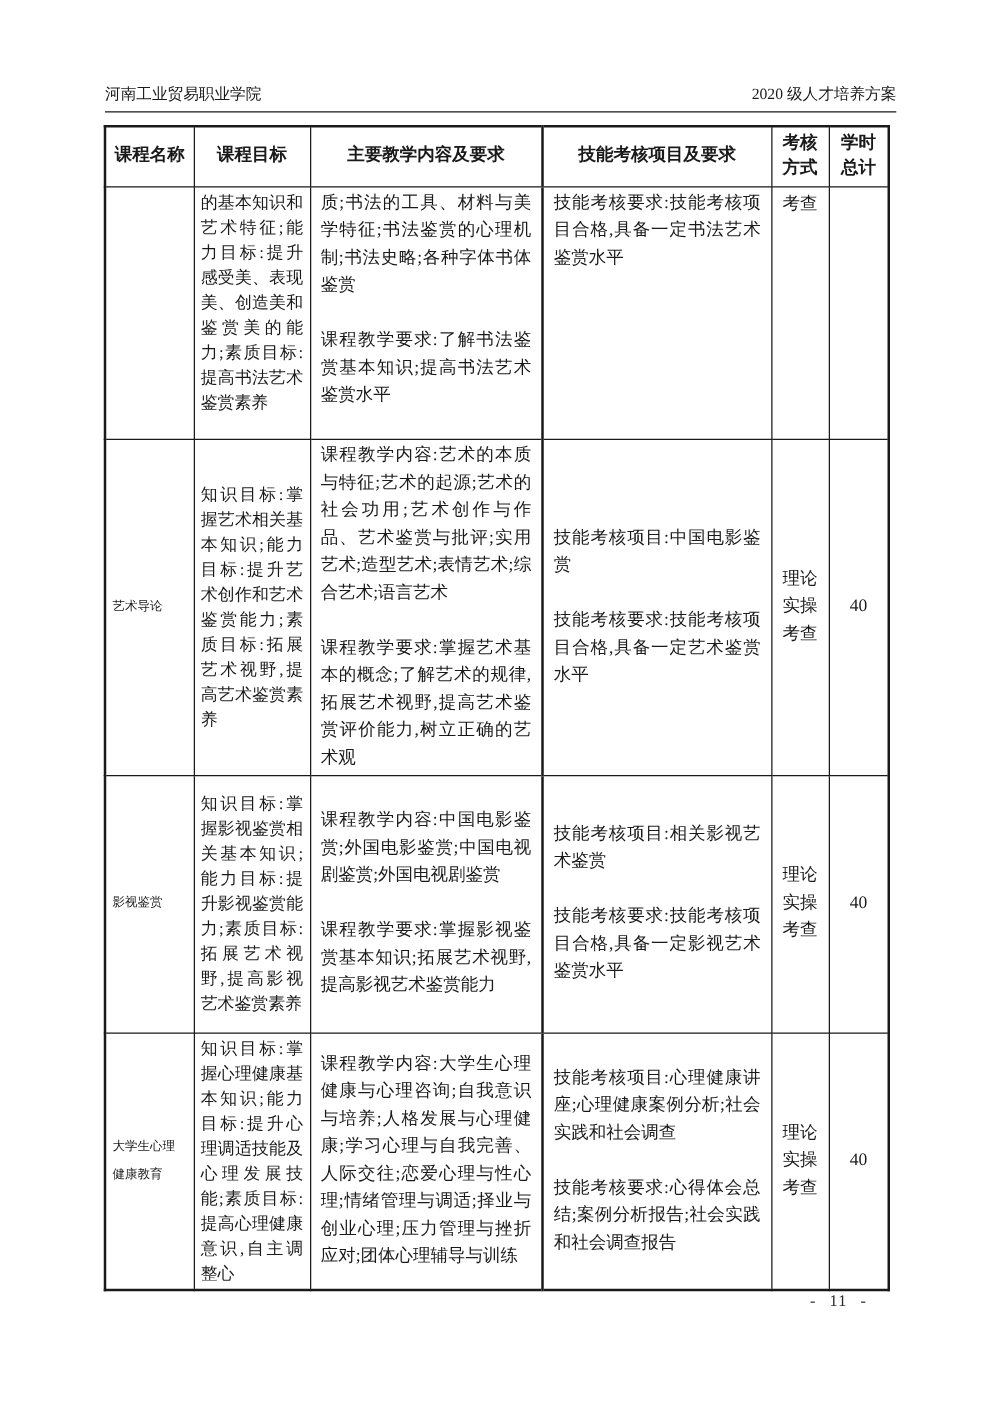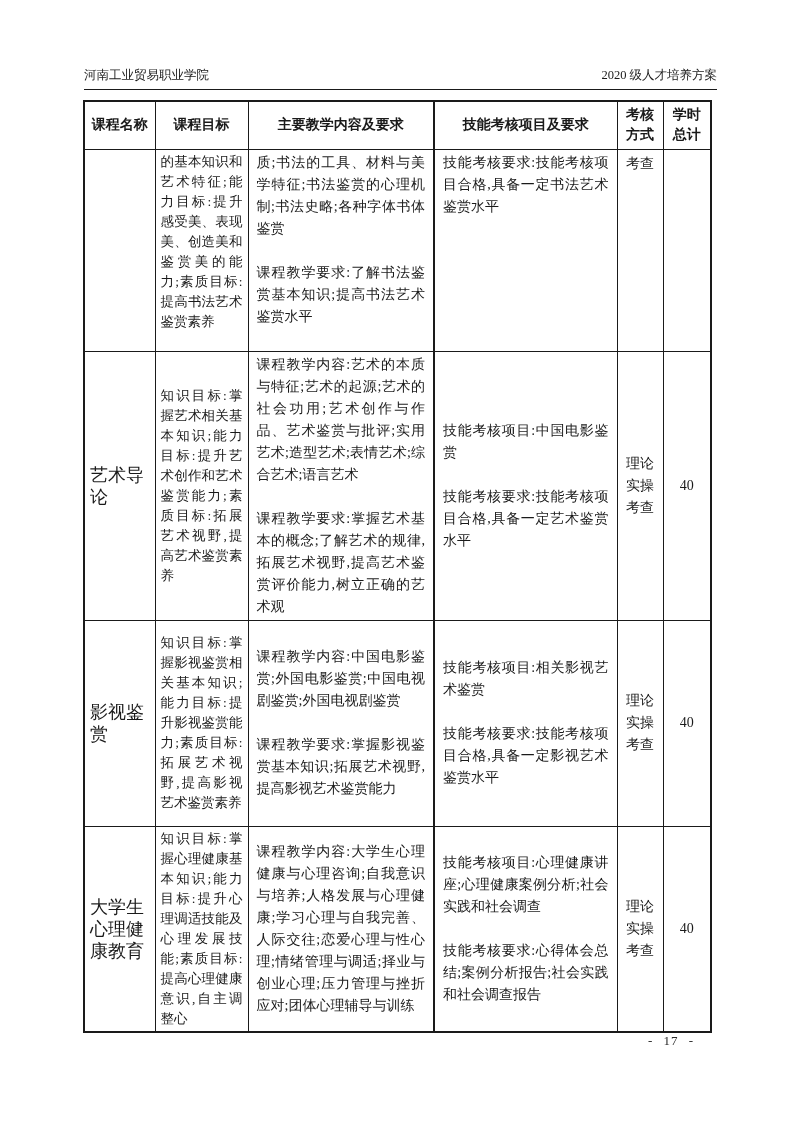--- a/index.html
+++ b/index.html
@@ -21,21 +21,21 @@
   }
   .course-table th,.course-table td{
     border:1px solid #1a1a1a;
     overflow:hidden;
   }
   .course-table th{
     font-weight:bold;font-size:14px;text-align:center;vertical-align:middle;
     line-height:20px;white-space:pre-line;padding:0 2px;
   }
   td.cell-name{
-    text-align:left;vertical-align:middle;font-size:18px;line-height:22px;
+    text-align:left;vertical-align:middle;font-size:10px;line-height:22px;
     padding:0 5px;
   }
   td.cell-obj{
     text-align:justify;text-justify:inter-character;vertical-align:middle;
     font-size:13.5px;line-height:20px;padding:1px 5px;
   }
   td.cell-text{
     white-space:pre-line;text-align:justify;text-justify:inter-character;
     vertical-align:middle;font-size:14px;line-height:22px;padding:2px 8px;
   }
@@ -136,13 +136,13 @@
 
 技能考核要求:心得体会总结;案例分析报告;社会实践和社会调查报告</td>
     <td class="cell-method">理论
 实操
 考查</td>
     <td class="cell-hours">40</td>
   </tr>
 </tbody>
   </table>
 
-<div class="page-num">- 17 -</div>
+<div class="page-num">- 11 -</div>
 
 </body></html>

